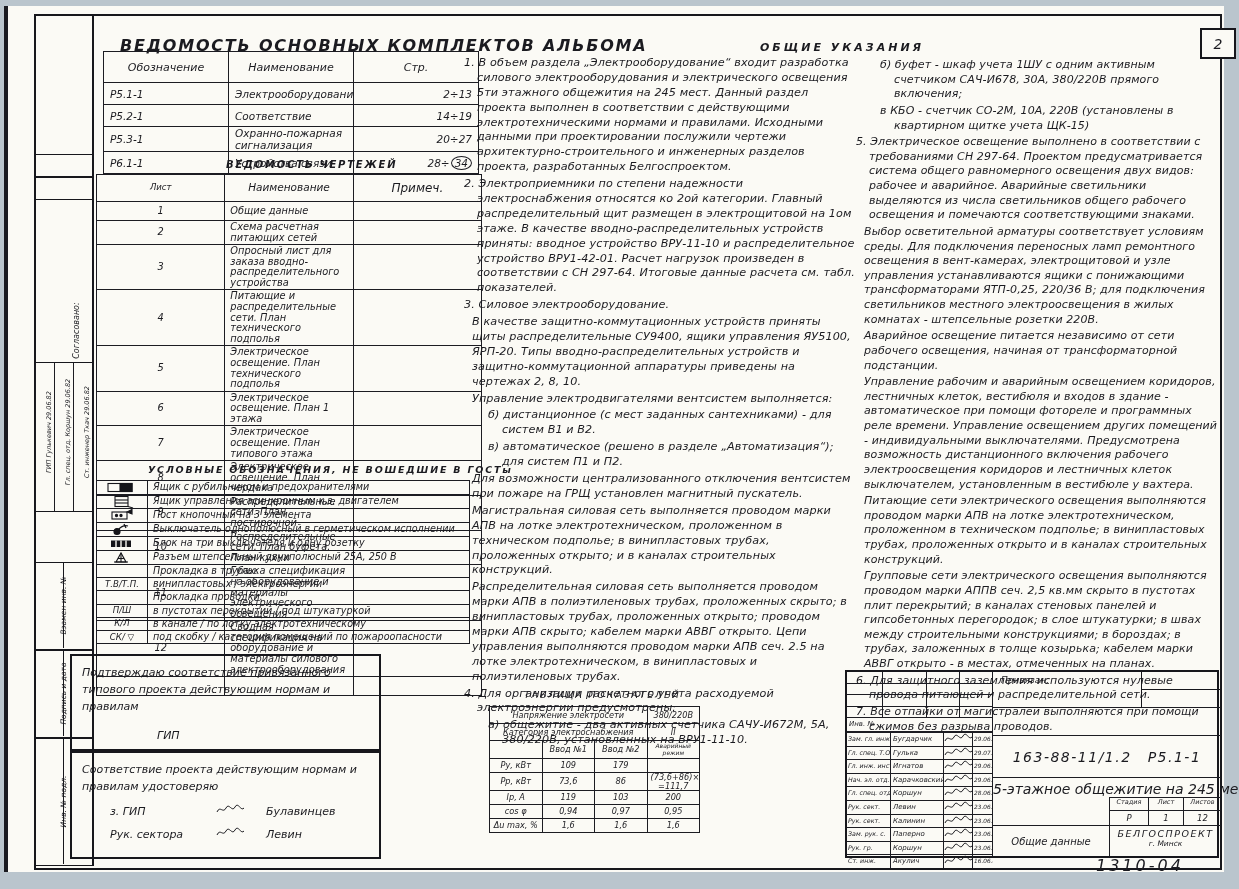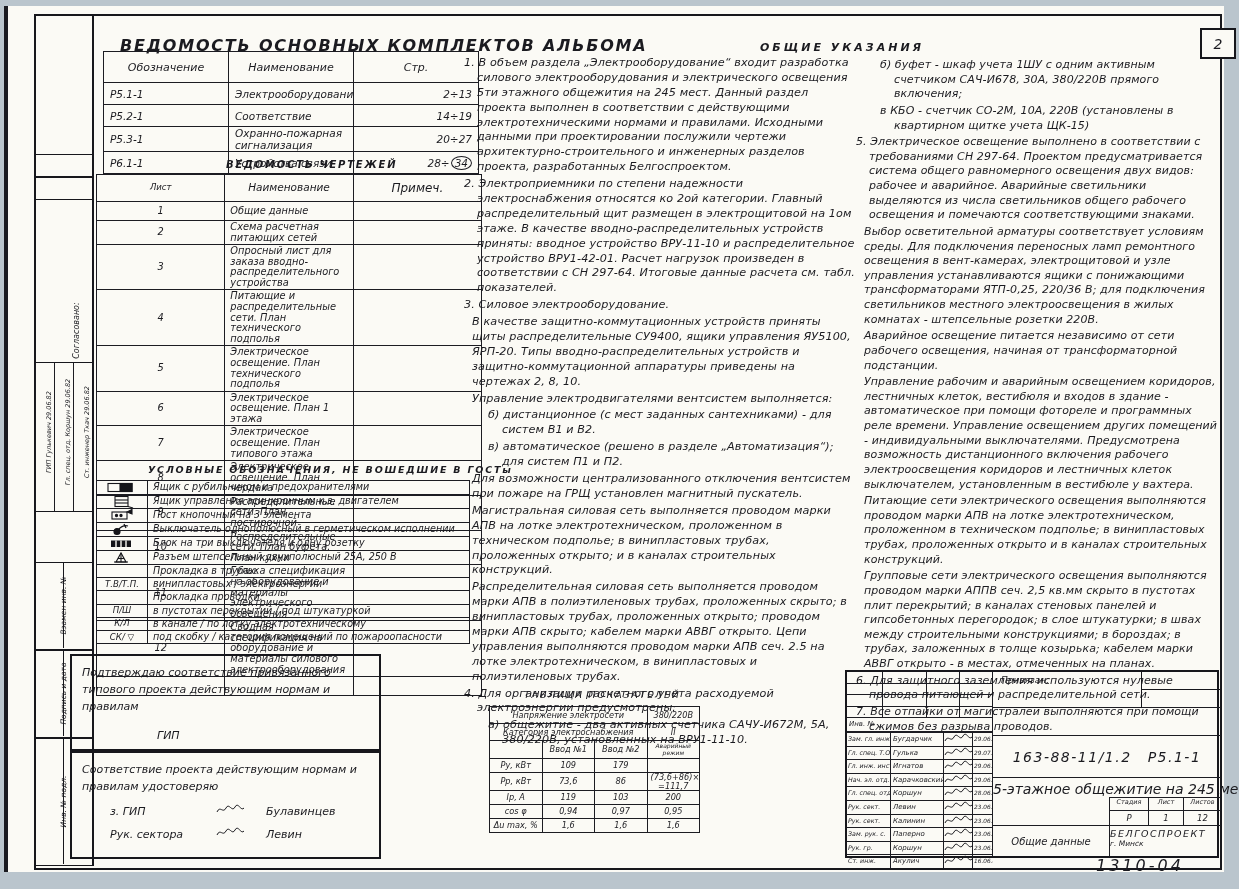--- a/index.html
+++ b/index.html
@@ -548,21 +548,21 @@
           </div>
           <div style="display:flex;height:15px;font-size:8.5px;text-align:center;line-height:15px">
             <span style="width:38px;border-right:1px solid #1c1c22">Р</span>
             <span style="width:34px;border-right:1px solid #1c1c22">1</span>
             <span style="flex:1">12</span>
           </div>
         </div>
       </div>
       <div class="cell" style="left:0;top:154px;width:228px;height:30px;display:flex">
         <div style="width:116px;border-right:1px solid #1c1c22;display:flex;align-items:center;justify-content:center;font-size:10px">Общие данные</div>
-        <div style="flex:1;text-align:left;padding-top:2px">
+        <div style="flex:1;text-align:center;padding-top:2px">
           <div style="font-size:9.5px;letter-spacing:1.5px">БЕЛГОСПРОЕКТ</div>
           <div style="font-size:7.5px">г. Минск</div>
         </div>
       </div>
     </div>
   </div>
 
   <div class="archnum">1310-04</div>
 </div>
 

